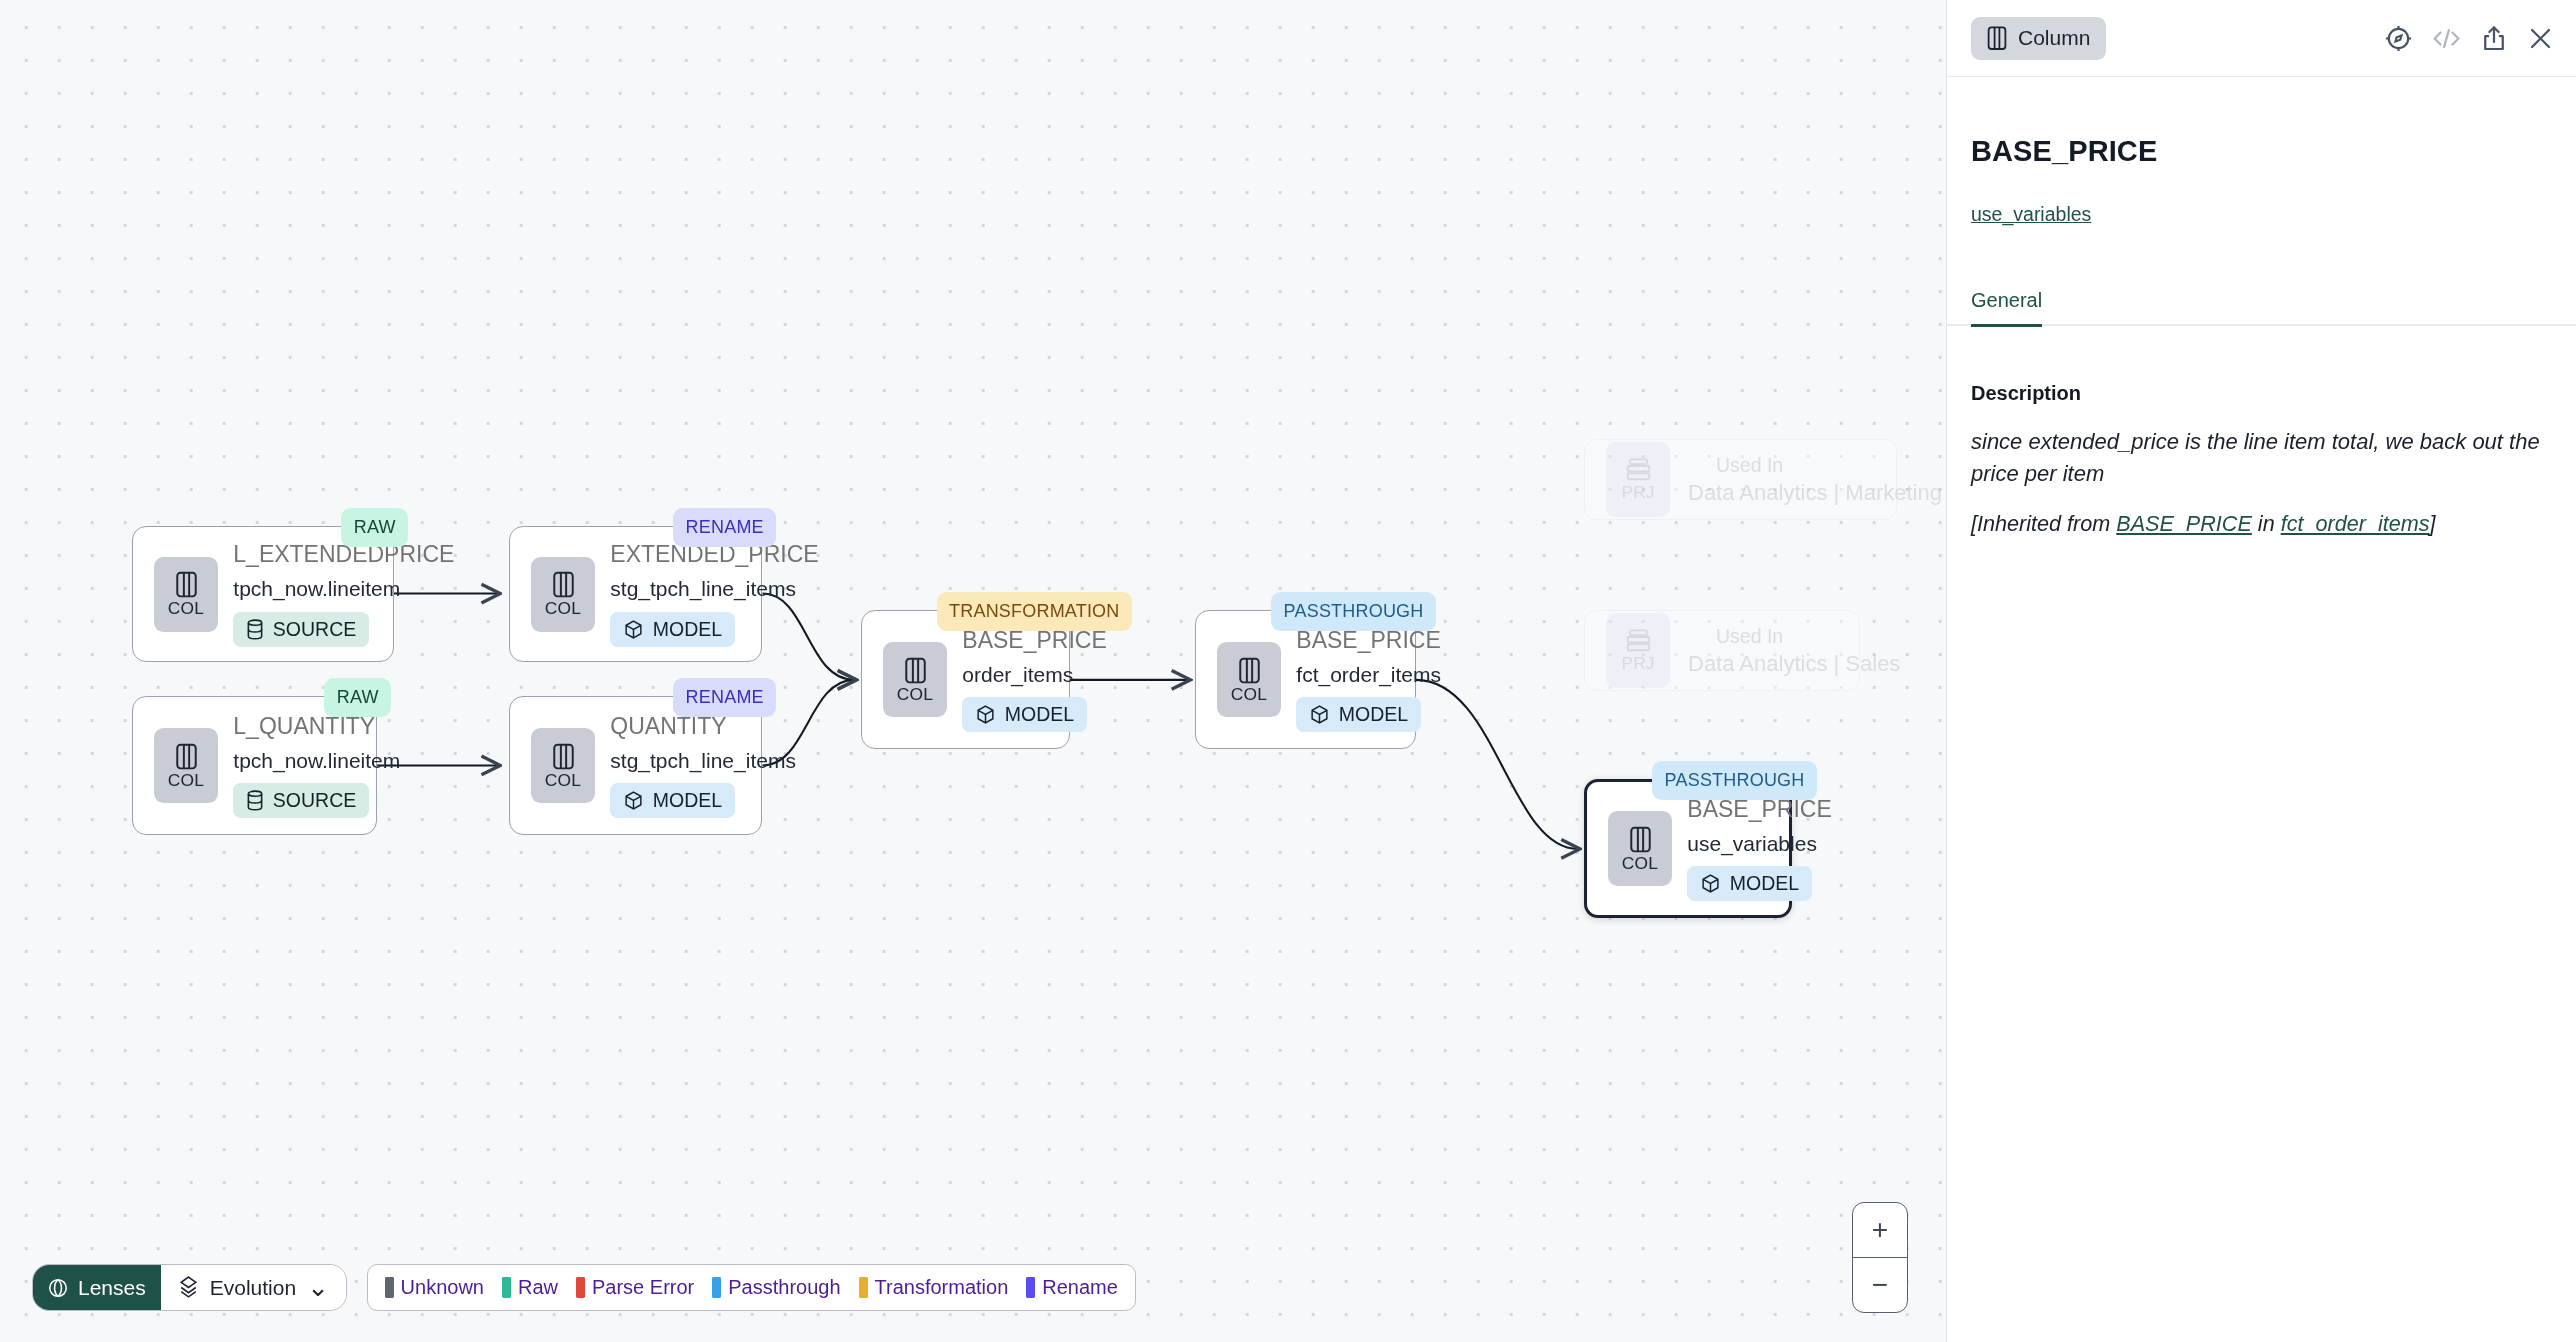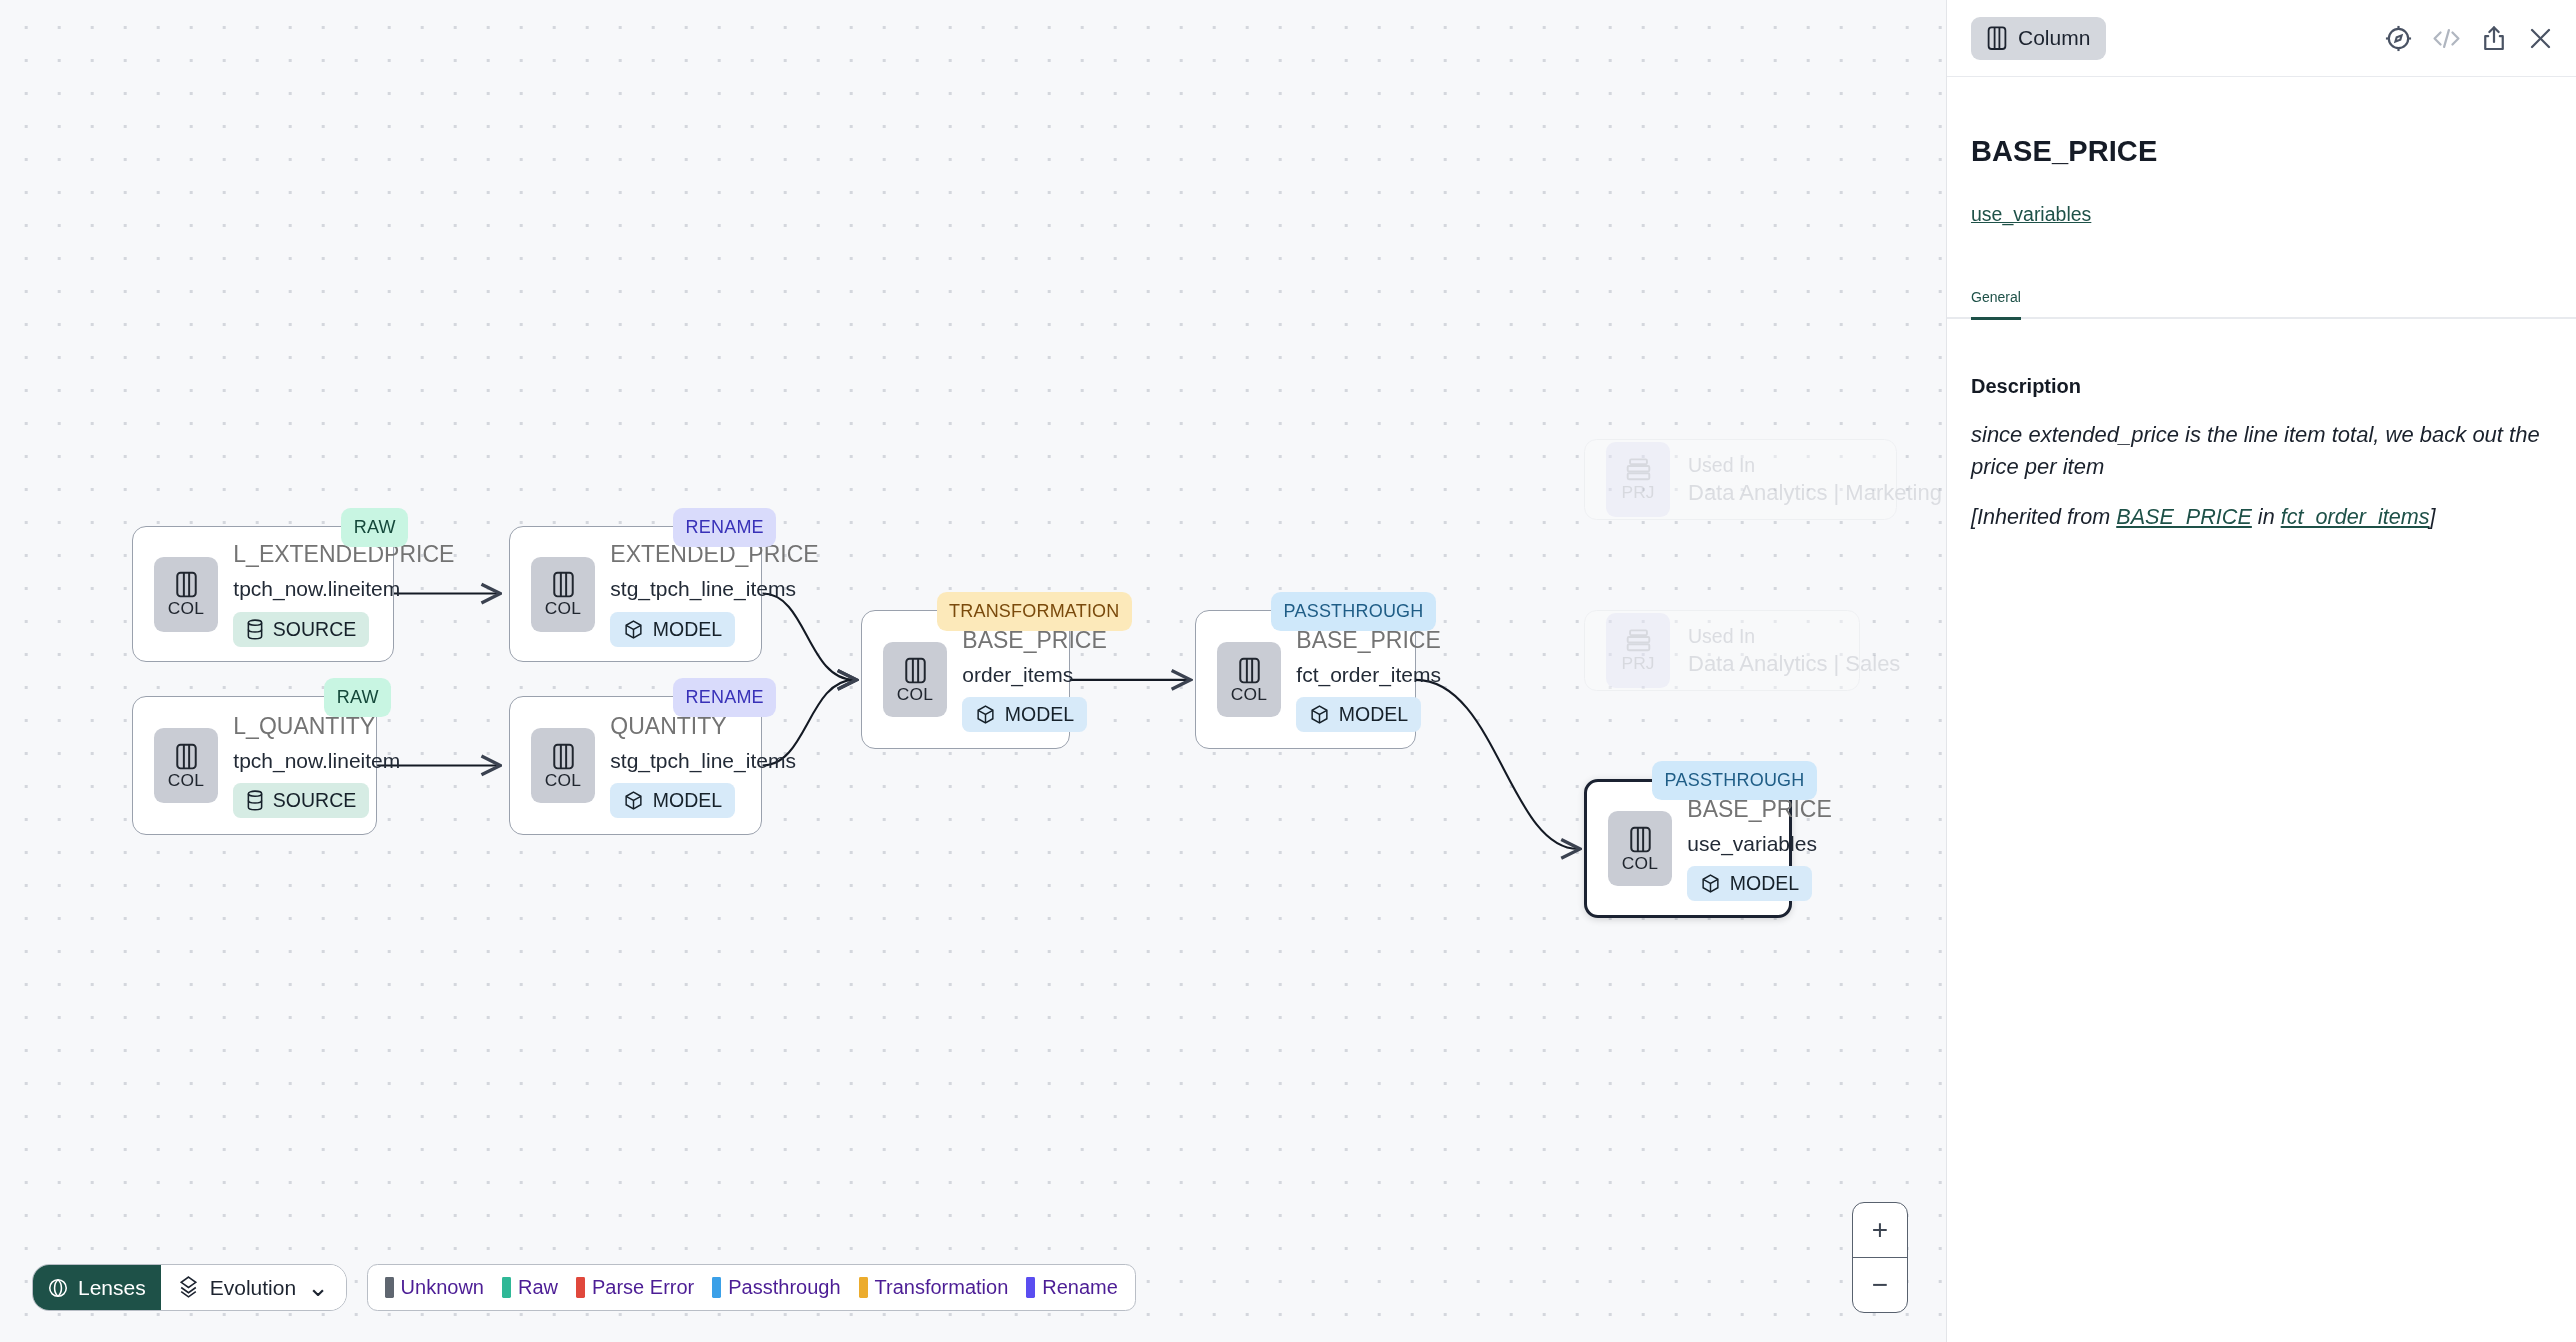--- a/index.html
+++ b/index.html
@@ -74,21 +74,21 @@
     display: flex; align-items: center; padding-left: 21px;
     opacity: .5; z-index: 8;
   }
   .prj-chip {
     width: 64px; height: 75px; background: #e7e7f6; border-radius: 9.7px;
     display: flex; flex-direction: column; align-items: center; justify-content: center;
     gap: 2.8px; flex: none;
   }
   .prj-chip .col-lbl { font-size: 17.4px; color: #b9bcc6; line-height: 1; }
   .used-body { margin-left: 18px; display: flex; flex-direction: column; }
-  .used-lbl { font-size: 19.5px; color: #c0c3ca; line-height: 1.35; }
+  .used-lbl { font-size: 19.5px; color: #c0c3ca; line-height: 1.35; margin-left: 28px; }
   .used-val { font-size: 22px; color: #c0c3ca; line-height: 1.35; white-space: nowrap; }
 
   
   #edges { position: absolute; left: 0; top: 0; width: 1946px; height: 1343px; z-index: 5; pointer-events: none; }
 
   
   #zoomctl {
     position: absolute; left: 1852px; top: 1202px; width: 56px; height: 111px;
     background: #fff; border: 1.7px solid #58616e; border-radius: 12px;
     display: flex; flex-direction: column; z-index: 30; overflow: hidden;
@@ -133,21 +133,21 @@
     display: flex; align-items: center; gap: 9.7px; background: #d4d7dd;
     border-radius: 9px; height: 43px; padding: 0 15.3px; font-size: 21px; color: #1c232f;
   }
   #panel-actions { display: flex; align-items: center; gap: 18px; }
   .pa-icon { cursor: pointer; display: flex; align-items: center; color: #4a5364; }
   .pa-icon.dim { color: #b0b6c0; }
   #panel-title { font-size: 29px; color: #151b26; font-weight: bold; padding: 33px 24px 0 24px; letter-spacing: 0.1px; }
   #panel-model-link { padding: 9.7px 24px 0 24px; }
   #panel-model-link a { font-size: 19.5px; color: #1e5148; text-decoration: underline; cursor: pointer; }
   #tabs { margin-top: 38px; padding: 0 24px; border-bottom: 2.1px solid #e8eaee; display: flex; gap: 28px; }
-  .tab { font-size: 14px; color: #1e5148; padding-bottom: 12px; border-bottom: 3.5px solid #1e5148; margin-bottom: -2.8px; cursor: pointer; }
+  .tab { font-size: 20px; color: #1e5148; padding-bottom: 12px; border-bottom: 3.5px solid #1e5148; margin-bottom: -2.8px; cursor: pointer; }
   #desc-wrap { padding: 31px 24px 0 24px; }
   #desc-label { font-size: 20px; font-weight: bold; color: #141a24; }
   #desc-text { margin-top: 21px; font-size: 22px; font-style: italic; color: #1a212c; line-height: 1.45; }
   #desc-inherit { margin-top: 18px; font-size: 21.6px; font-style: italic; color: #1a212c; line-height: 1.45; }
   #desc-inherit a { color: #1e5148; text-decoration: underline; cursor: pointer; font-style: italic; }
 </style>
 </head>
 <body>
 
 <div id="app">

